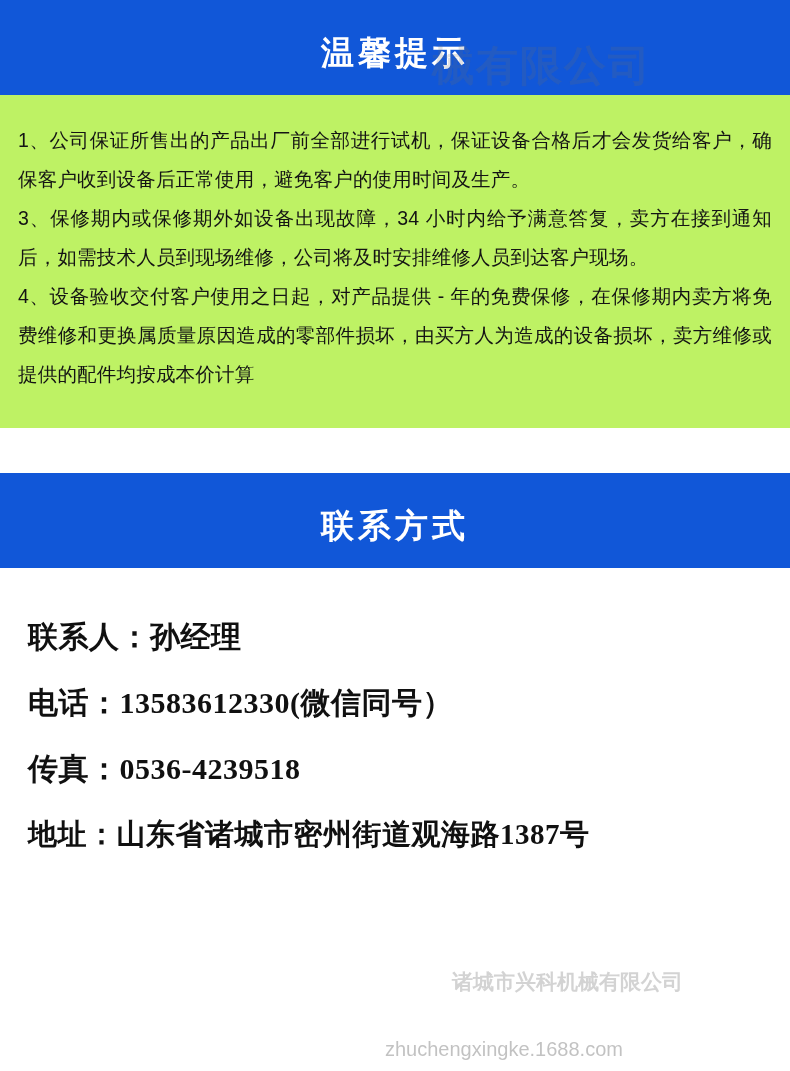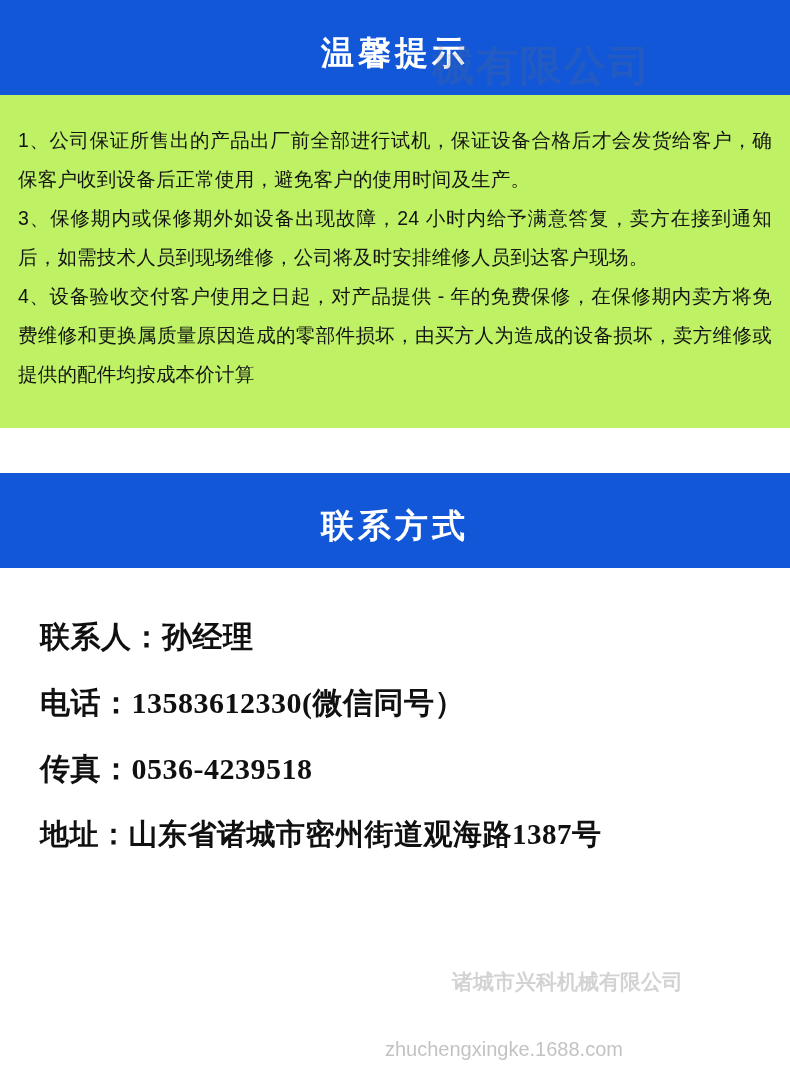--- a/index.html
+++ b/index.html
@@ -53,21 +53,21 @@
 
   
   .gap {
     height: 45px;
     background: #ffffff;
   }
 
   
   .contact-body {
     background: #ffffff;
-    padding: 36px 24px 10px 28px;
+    padding: 36px 24px 10px 16px;
     position: relative;
     z-index: 2;
   }
   .contact-line {
     font-family: "Liberation Serif", "DejaVu Serif", serif;
     font-weight: bold;
     font-size: 30px;
     color: #101010;
     line-height: 1;
     padding: 18px 0 18px 12px;
@@ -114,21 +114,21 @@
 <body>
 
 <div class="page">
 
   <div class="wm wm-top">械有限公司</div>
 
   <div class="section-header">温馨提示</div>
 
   <div class="notice-body">
     <div class="notice-line">1、公司保证所售出的产品出厂前全部进行试机，保证设备合格后才会发货给客户，确保客户收到设备后正常使用，避免客户的使用时间及生产。</div>
-    <div class="notice-line">3、保修期内或保修期外如设备出现故障，24 小时内给予满意答复，卖方在接到通知后，如需技术人员到现场维修，公司将及时安排维修人员到达客户现场。</div>
+    <div class="notice-line">3、保修期内或保修期外如设备出现故障，34 小时内给予满意答复，卖方在接到通知后，如需技术人员到现场维修，公司将及时安排维修人员到达客户现场。</div>
     <div class="notice-line">4、设备验收交付客户使用之日起，对产品提供 - 年的免费保修，在保修期内卖方将免费维修和更换属质量原因造成的零部件损坏，由买方人为造成的设备损坏，卖方维修或提供的配件均按成本价计算</div>
   </div>
 
   <div class="gap"></div>
 
   <div class="section-header">联系方式</div>
 
   <div class="contact-body">
     <div class="contact-line">联系人：孙经理</div>
     <div class="contact-line">电话：13583612330(微信同号）</div>

